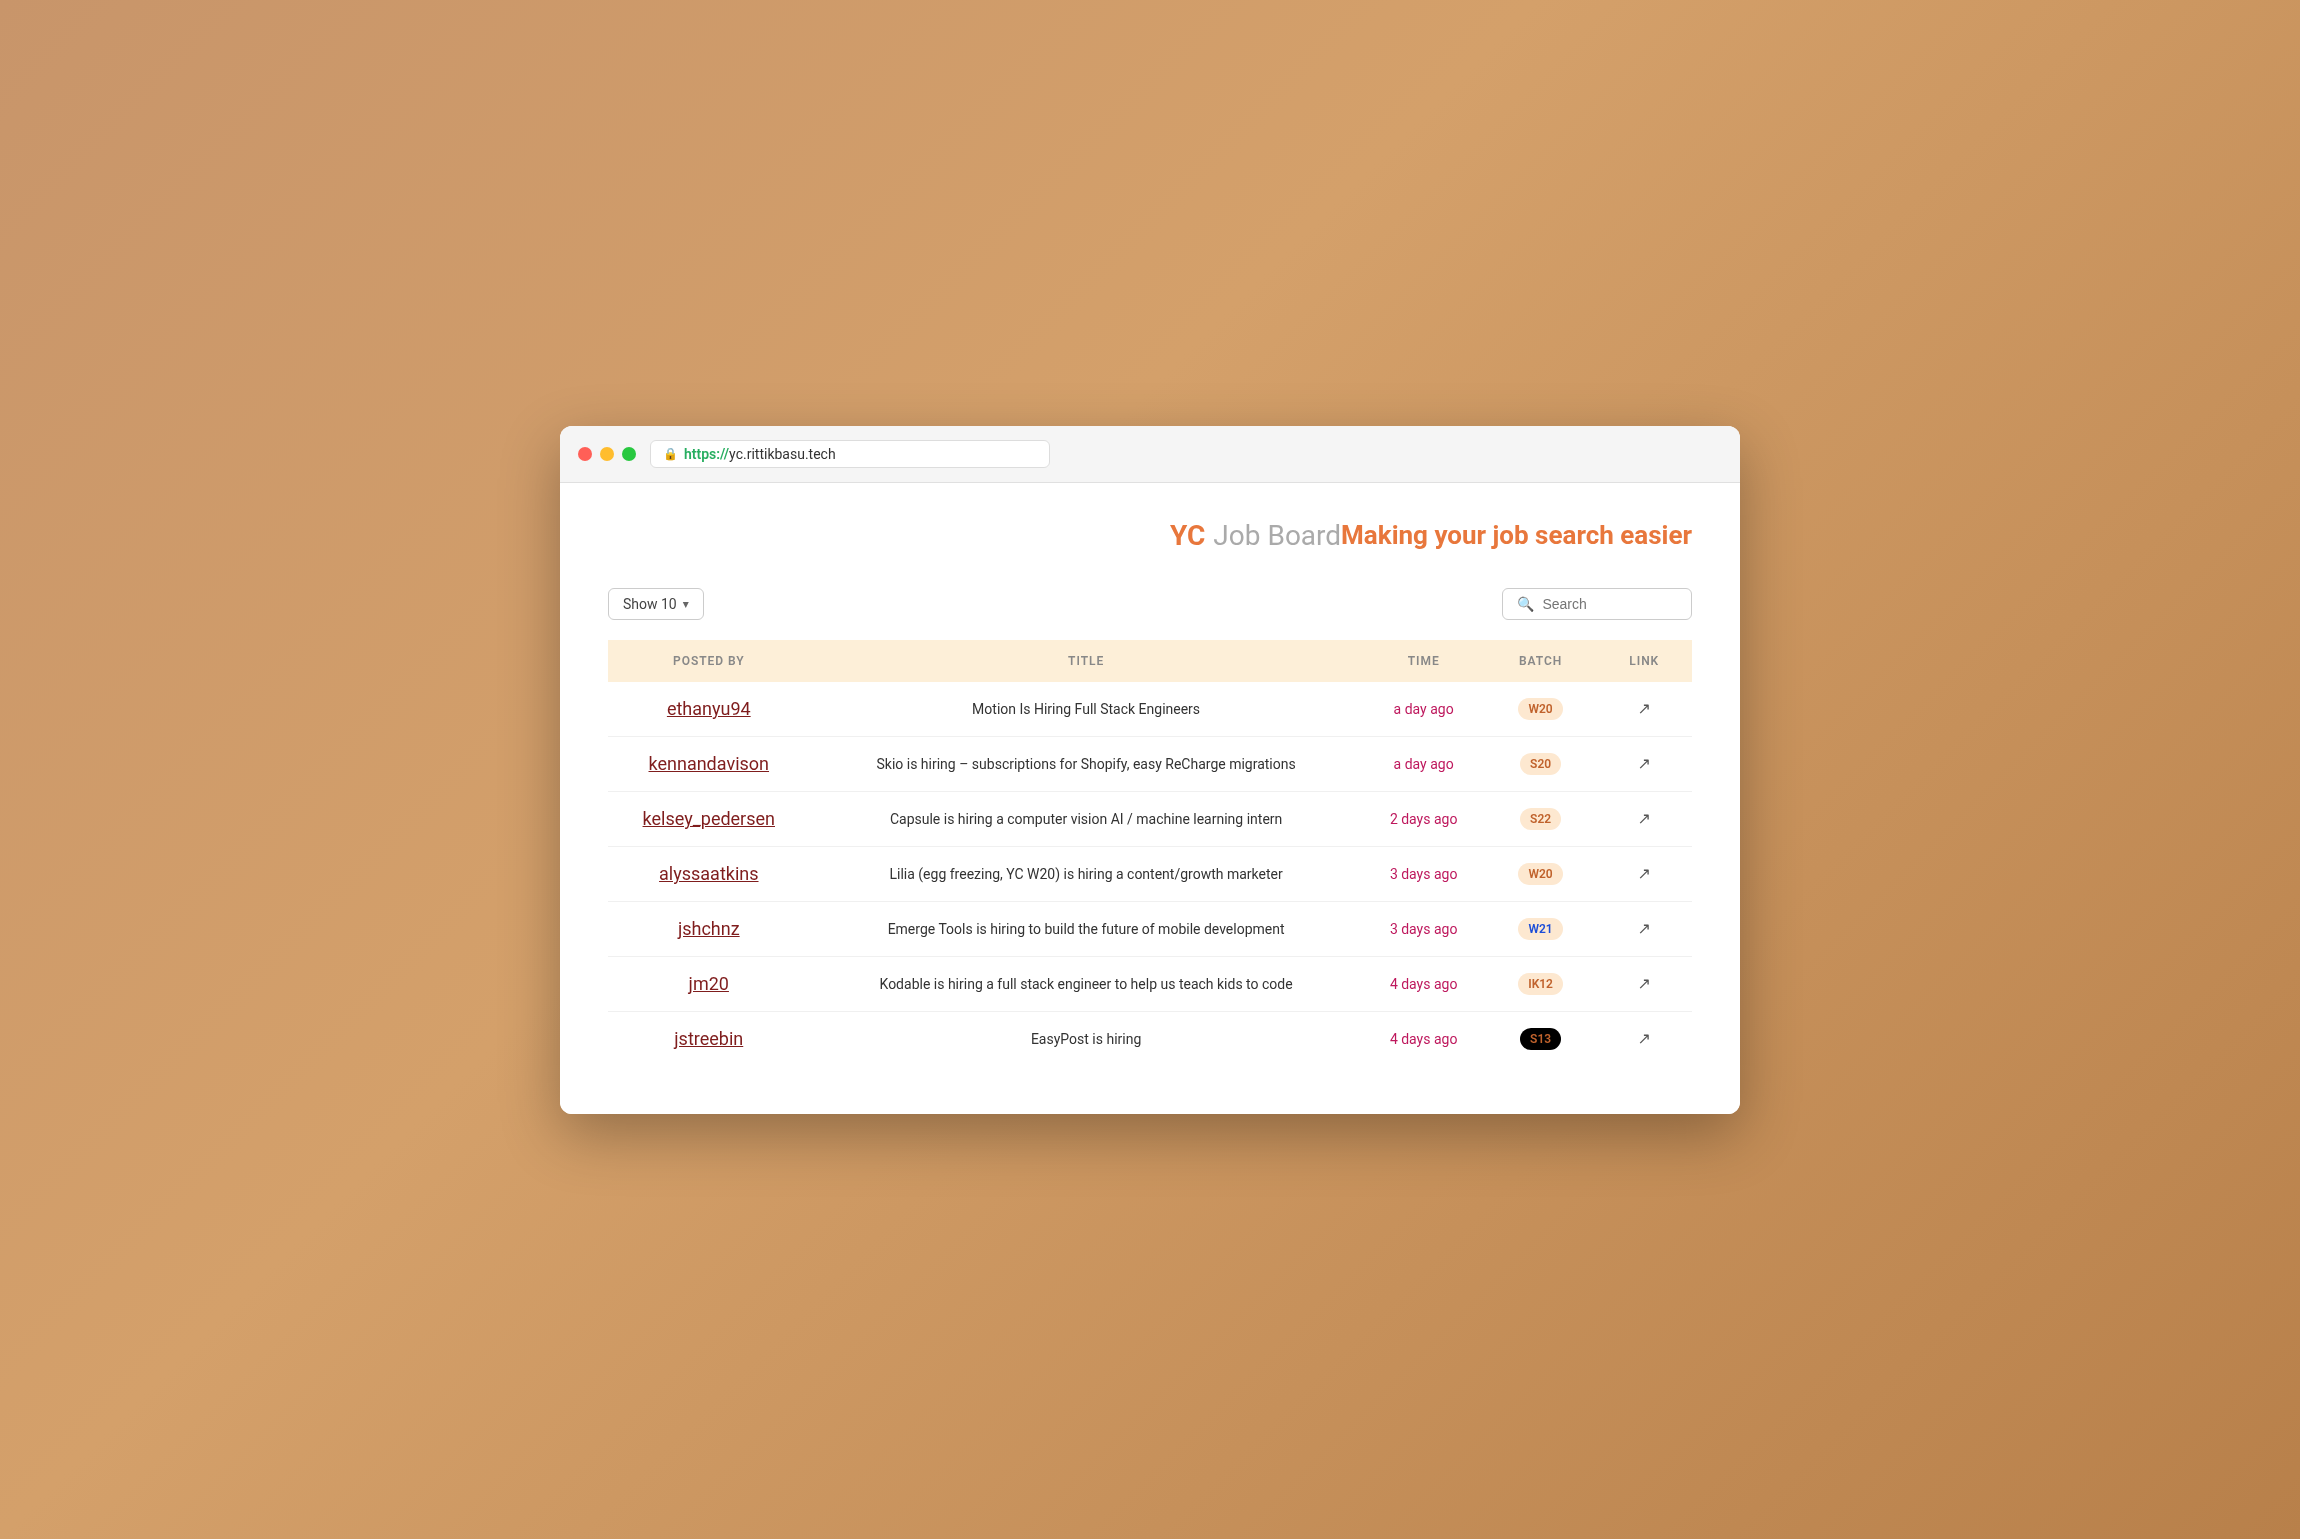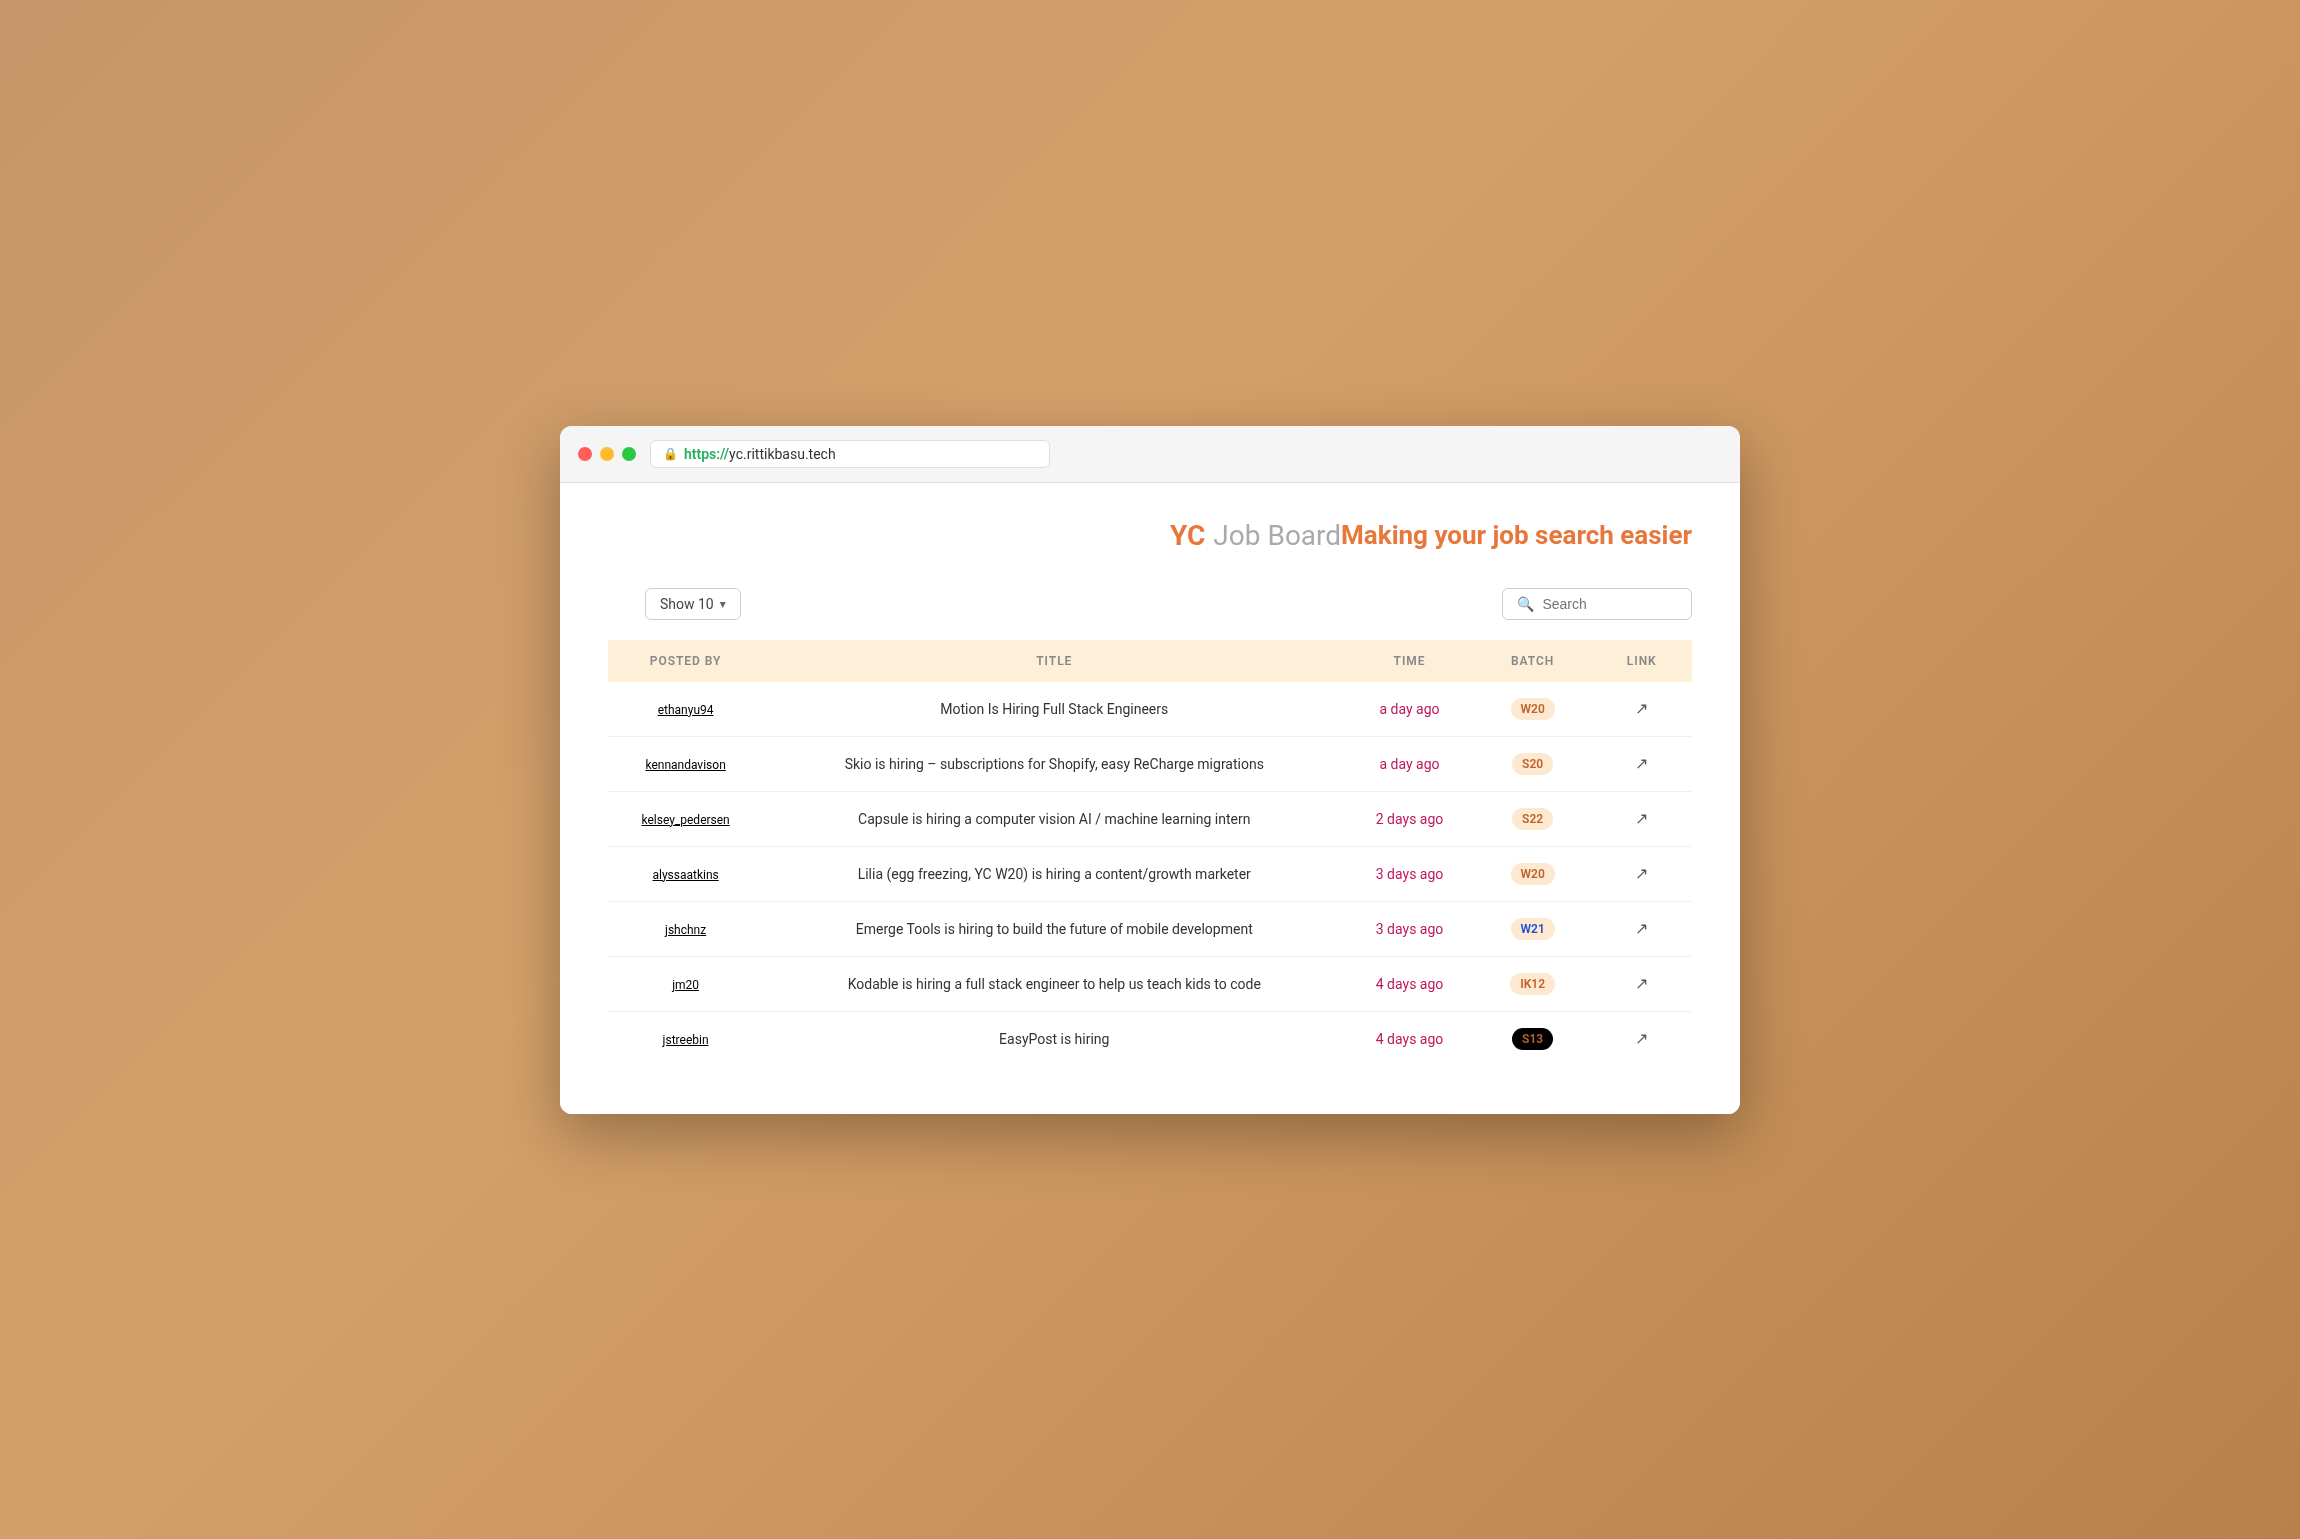--- a/index.html
+++ b/index.html
@@ -106,21 +106,20 @@
       color: #e8773c;
       font-size: 26px;
       font-weight: 700;
     }
 
     .controls-row {
       display: flex;
       justify-content: space-between;
       align-items: center;
       margin-bottom: 20px;
-      margin-left: 37px;
     }
 
     .show-select {
       display: flex;
       align-items: center;
       gap: 6px;
       border: 1px solid #ccc;
       border-radius: 6px;
       padding: 7px 14px;
       font-size: 14px;
@@ -186,24 +185,24 @@
 
     tbody td {
       padding: 16px;
       font-size: 14px;
       color: #444;
       text-align: center;
       vertical-align: middle;
     }
 
     .poster-link {
-      color: #000000;
+      color: #7f1d1d;
       text-decoration: underline;
       cursor: pointer;
-      font-size: 12px;
+      font-size: 18px;
     }
 
     .title-text {
       color: #333;
       font-size: 14px;
     }
 
     .time-text {
       color: #be185d;
       font-size: 14px;

